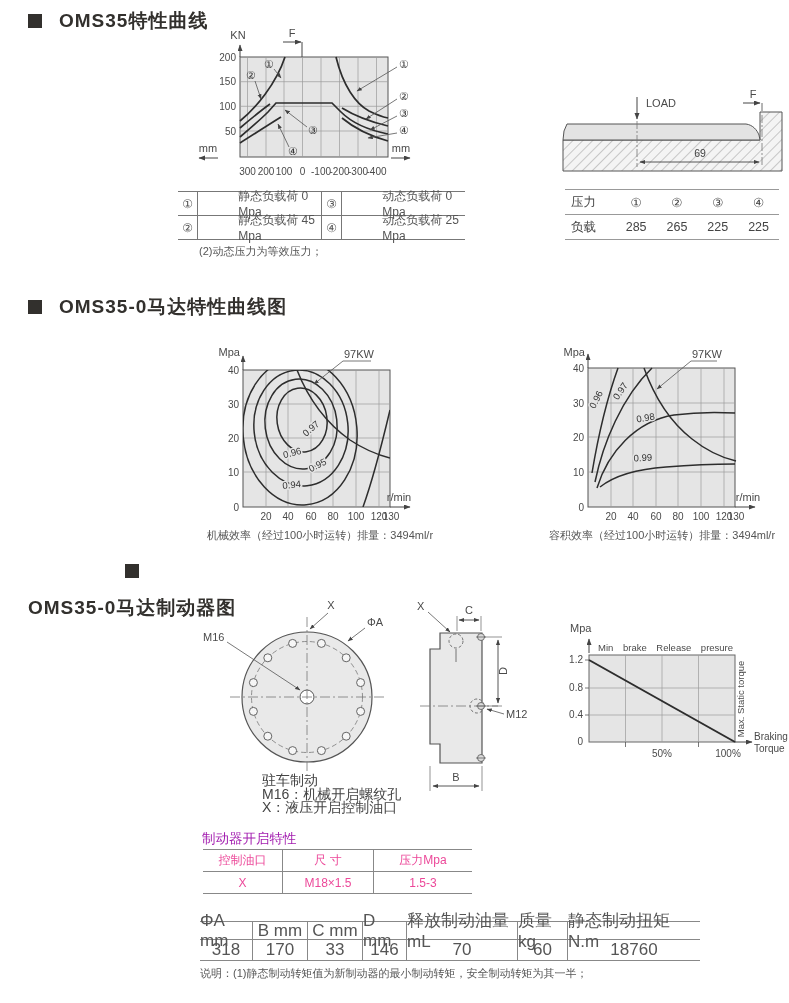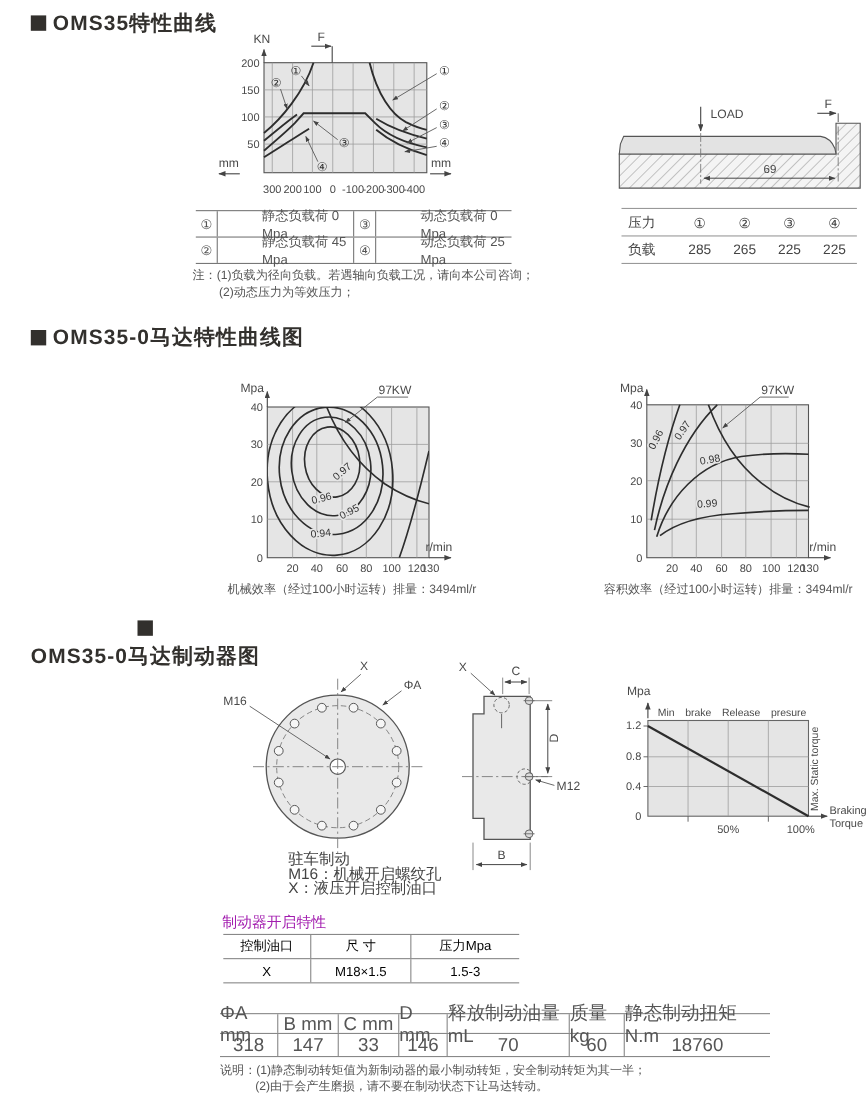--- a/index.html
+++ b/index.html
@@ -1,19 +1,19 @@
 <!DOCTYPE html>
 <html><head>
 <meta charset="utf-8">
 <style>
   html,body{margin:0;padding:0;}
   body{width:789px;height:1003px;background:#ffffff;position:relative;
        font-family:"Liberation Sans",sans-serif;color:#444;overflow:hidden;}
   svg{position:absolute;overflow:visible;font-family:"Liberation Sans",sans-serif;}
-  .sec-title{position:absolute;display:flex;align-items:center;gap:6px;
+  .sec-title{position:absolute;display:flex;align-items:center;gap:17px;
              font-size:19px;font-weight:bold;color:#32302d;letter-spacing:1px;}
   .sq{width:14px;height:14px;background:#32302d;flex:0 0 auto;}
   .tick{font-size:10px;fill:#4a4a4a;}
   .alab{font-size:11px;fill:#4a4a4a;}
   .clab{font-size:9.5px;fill:#333;paint-order:stroke;stroke:#e5e5e5;stroke-width:3px;}
   .cnum{font-size:11px;fill:#333;}
   .cap{font-size:11px;fill:#555;}
   .dimlab{font-size:11px;fill:#4a4a4a;}
   .note{position:absolute;font-size:11px;color:#555;line-height:15px;}
   .note .ind{display:block;}
@@ -28,21 +28,21 @@
   .lc-t1{border-right:1px solid #777;}
   
   .ptable{position:absolute;left:565px;top:189px;width:214px;font-size:12.5px;color:#444;}
   .prow{display:flex;height:24px;align-items:center;border-top:1px solid #999;}
   .prow:last-child{border-bottom:1px solid #999;}
   .prow span{display:block;text-align:center;}
   .pc0{width:46px;text-align:left !important;padding-left:6px;}
   .pc{width:42px;}
   
   .ot-title{position:absolute;left:202px;top:830px;font-size:13.5px;color:#a21caf;}
-  .otable{position:absolute;left:203px;top:849px;width:269px;font-size:12px;color:#000000;
+  .otable{position:absolute;left:203px;top:849px;width:269px;font-size:12px;color:#ec4899;
           border-top:1px solid #888;border-bottom:1px solid #888;}
   .orow{display:flex;height:21px;}
   .orow + .orow{border-top:1px solid #888;}
   .orow span{display:flex;align-items:center;justify-content:center;}
   .oc0{width:79px;border-right:1px solid #888;}
   .oc1{width:90px;border-right:1px solid #888;}
   .oc2{width:98px;}
   
   .dtable{position:absolute;left:200px;top:921px;width:500px;font-size:17px;color:#555;
           border-top:1px solid #888;border-bottom:1px solid #888;}
@@ -196,21 +196,20 @@
   <div class="prow">
     <span class="pc0">负载</span>
     <span class="pc">285</span>
     <span class="pc">265</span>
     <span class="pc">225</span>
     <span class="pc">225</span>
   </div>
 </div>
 
 <div class="note" style="left:175px;top:244px;">
-  <span class="ind">注：(1)负载为径向负载。若遇轴向负载工况，请向本公司咨询；</span>
   <span class="ind" style="padding-left:24px;">(2)动态压力为等效压力；</span>
 </div>
 
 <div class="sec-title" style="left:28px;top:294px;">
   <span class="sq"></span>
   <span>OMS35-0马达特性曲线图</span>
 </div>
 
 <svg style="left:215px;top:342px;" width="215" height="212" viewBox="215 342 215 212">
   <defs>
@@ -471,25 +470,24 @@
     <span class="dc0">ΦA mm</span>
     <span class="dc1">B mm</span>
     <span class="dc2">C mm</span>
     <span class="dc3">D mm</span>
     <span class="dc4">释放制动油量 mL</span>
     <span class="dc5">质量 kg</span>
     <span class="dc6">静态制动扭矩 N.m</span>
   </div>
   <div class="drow">
     <span class="dc0">318</span>
-    <span class="dc1">147</span>
+    <span class="dc1">170</span>
     <span class="dc2">33</span>
     <span class="dc3">146</span>
     <span class="dc4">70</span>
     <span class="dc5">60</span>
     <span class="dc6">18760</span>
   </div>
 </div>
 
 <div class="note" style="left:200px;top:966px;">
   <span class="ind">说明：(1)静态制动转矩值为新制动器的最小制动转矩，安全制动转矩为其一半；</span>
-  <span class="ind" style="padding-left:32px;">(2)由于会产生磨损，请不要在制动状态下让马达转动。</span>
 </div>
 
 </body></html>

